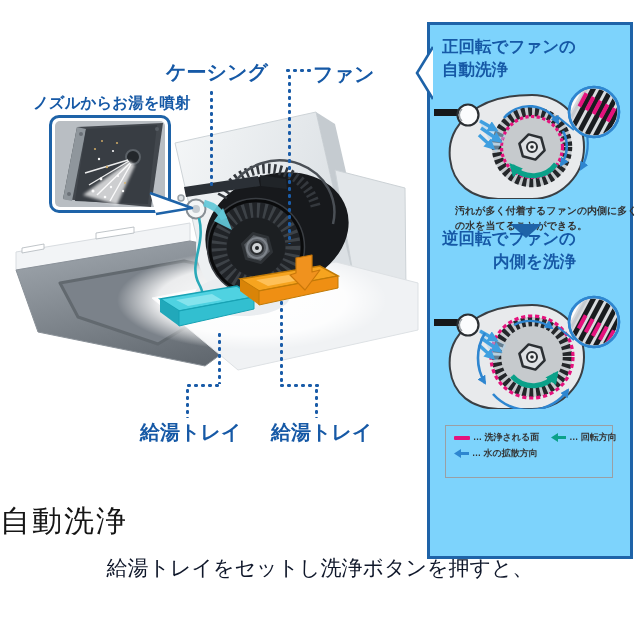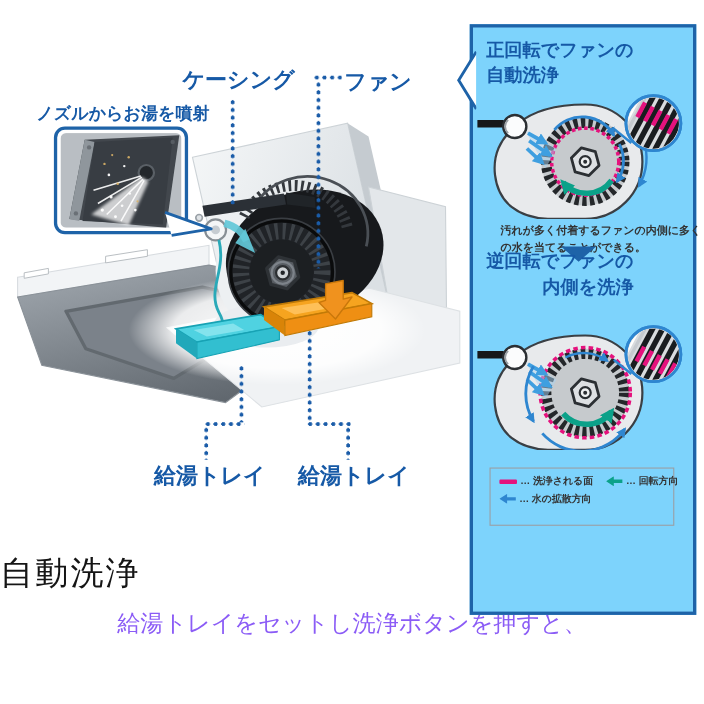--- a/index.html
+++ b/index.html
@@ -61,21 +61,21 @@
     border:1.5px solid #9a9fa4; padding:5px 6px 4px 8px; box-sizing:border-box;text-align:right; }
   .leg-row { display:flex; gap:12px; margin-bottom:3px; }
   .leg-row:last-child { margin-bottom:13px; }
   .leg-item { display:flex; align-items:center; gap:3px; font-size:9px;
     color:#333; font-weight:600; white-space:nowrap; }
   .sw-line { width:16px; height:4px; background:#e5127d; border-radius:1px; }
   
   #footer-title { position:absolute; left:0; right:0; top:501px; margin:0; text-align:left;
     font-size:30px; font-weight:400; color:#151515; letter-spacing:2px; }
   #footer-desc { position:absolute; left:0; right:0; top:551px; margin:0; text-align:center;
-    font-size:21px; line-height:33px; color:#8b5cf6; font-weight:500; }
+    font-size:21px; line-height:33px; color:#0f172a; font-weight:500; }
 </style>
 </head>
 <body>
 
 <div id="root">
 
   <svg id="hood-art" width="430" height="470" viewBox="0 0 430 470">
     <defs>
       <linearGradient id="gp" x1="0" y1="0" x2="1" y2="0.4">
         <stop offset="0" stop-color="#f5f7f8"></stop>

